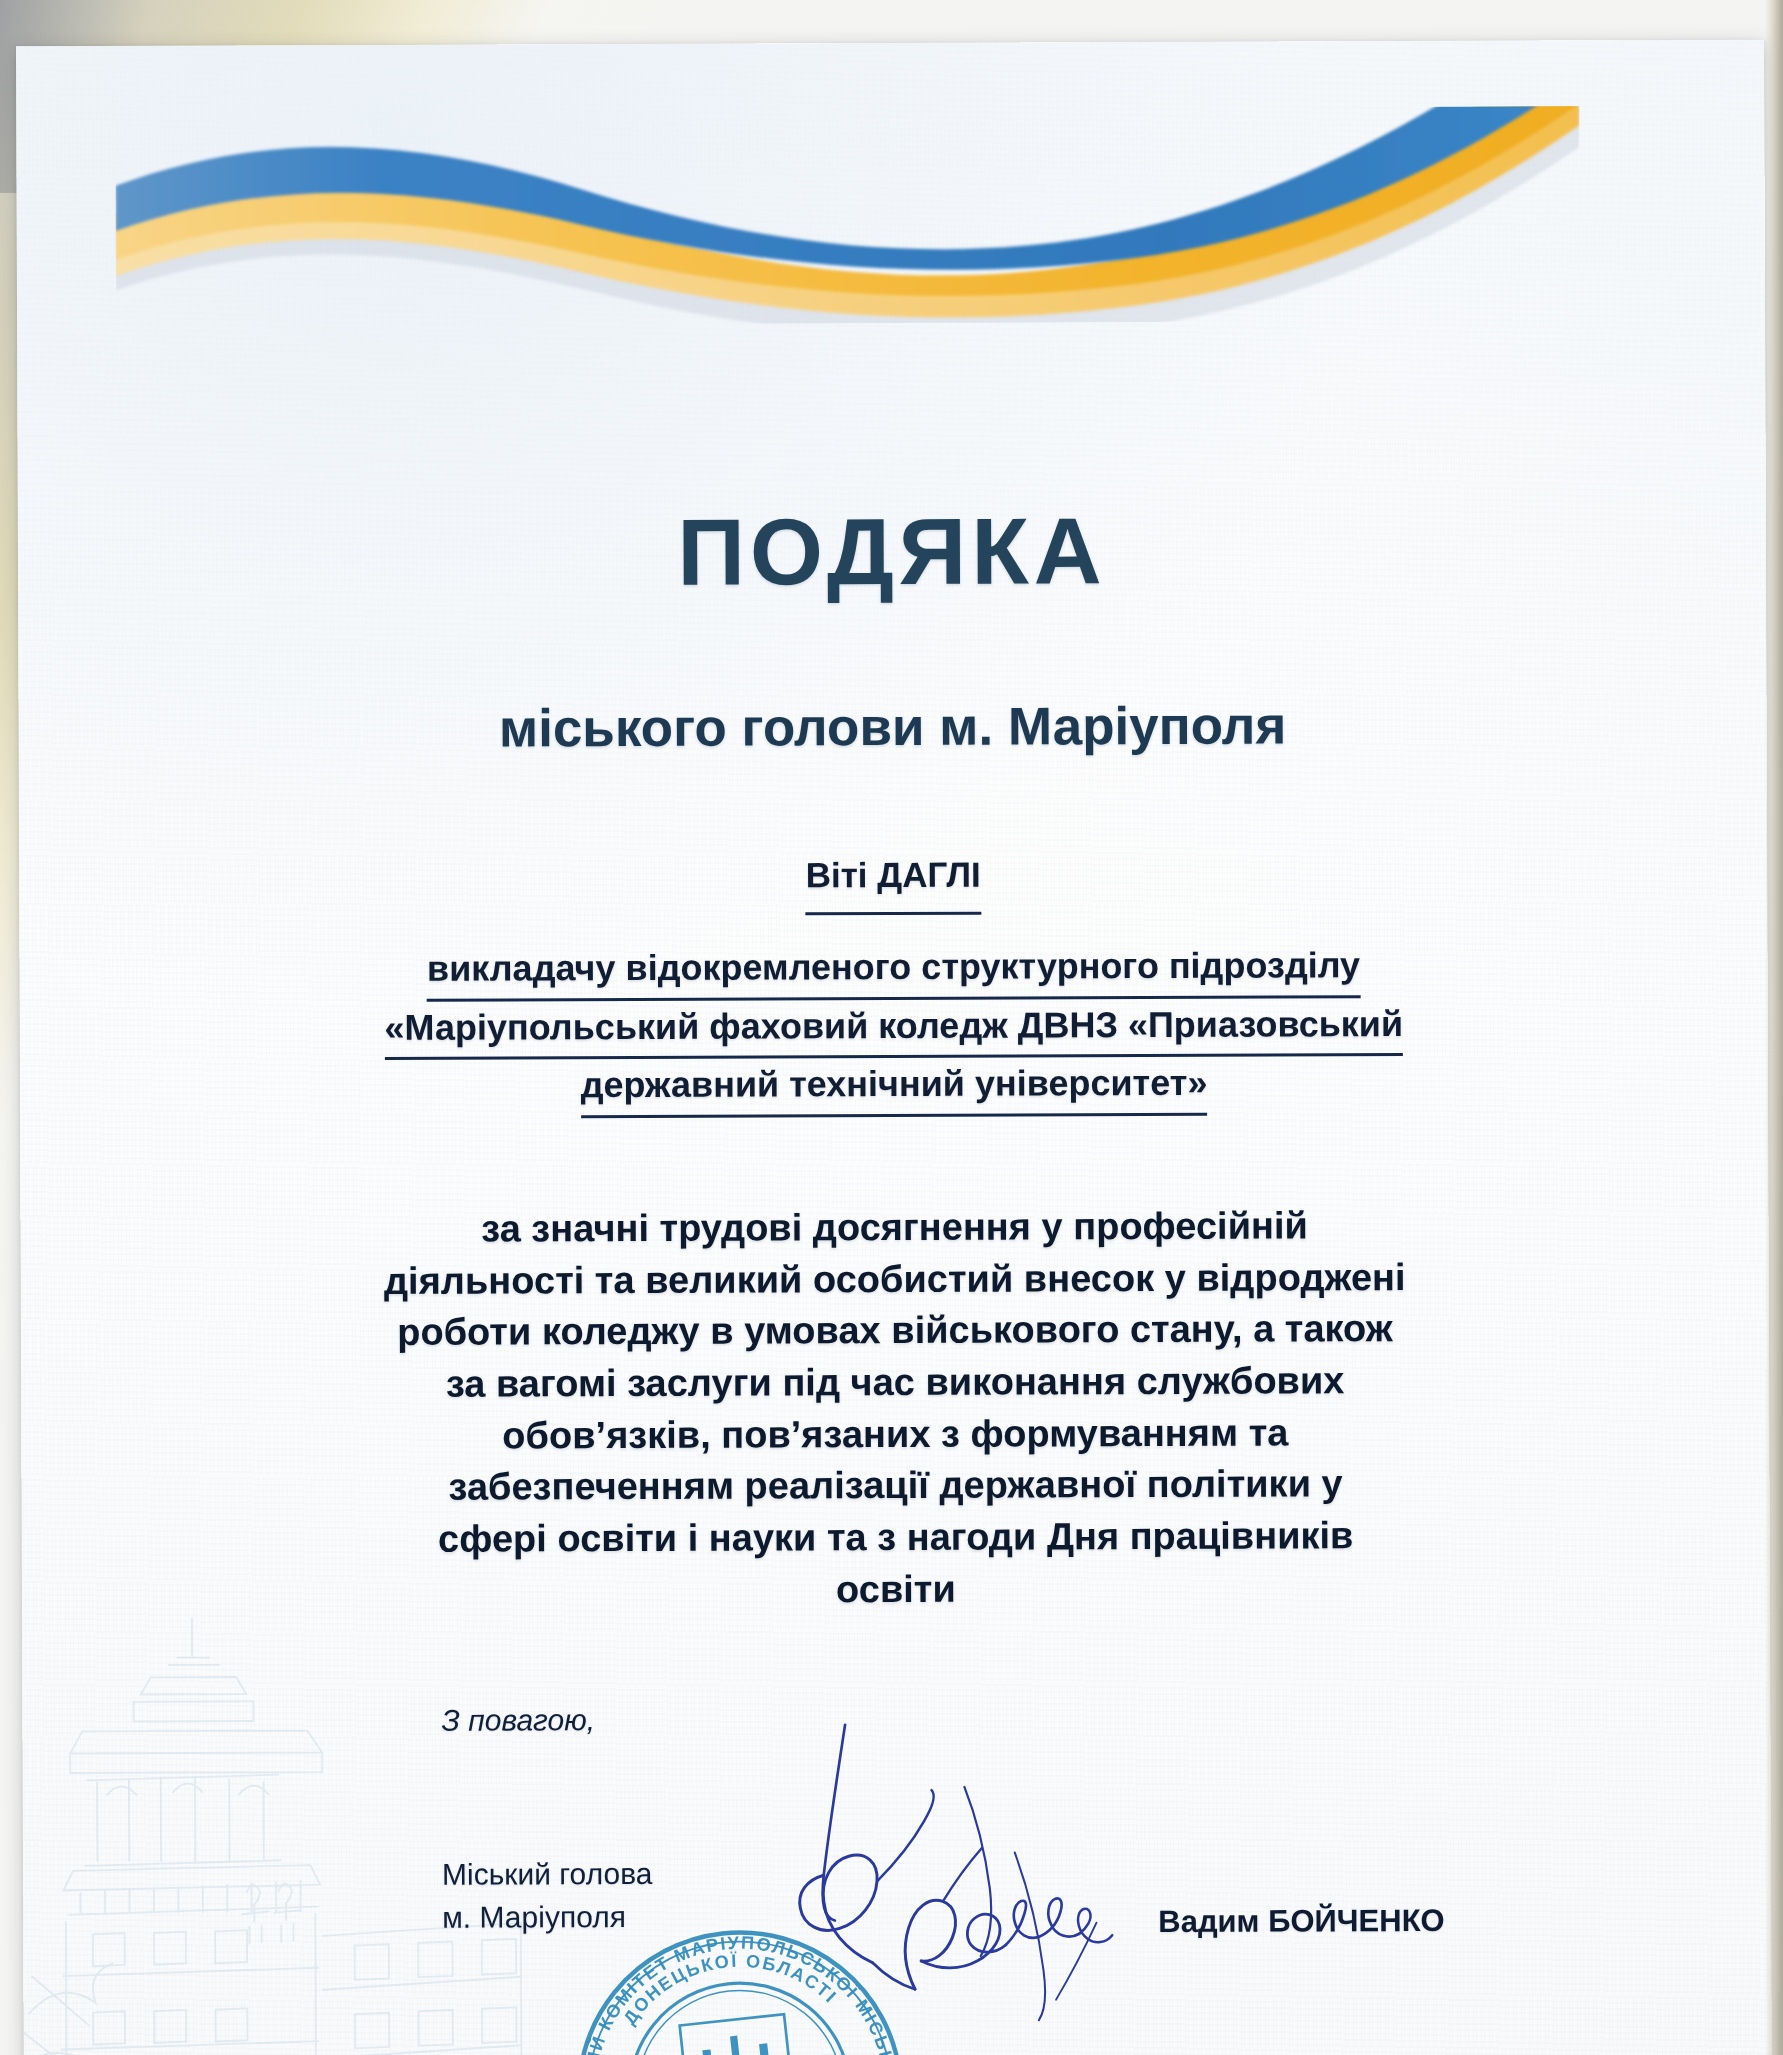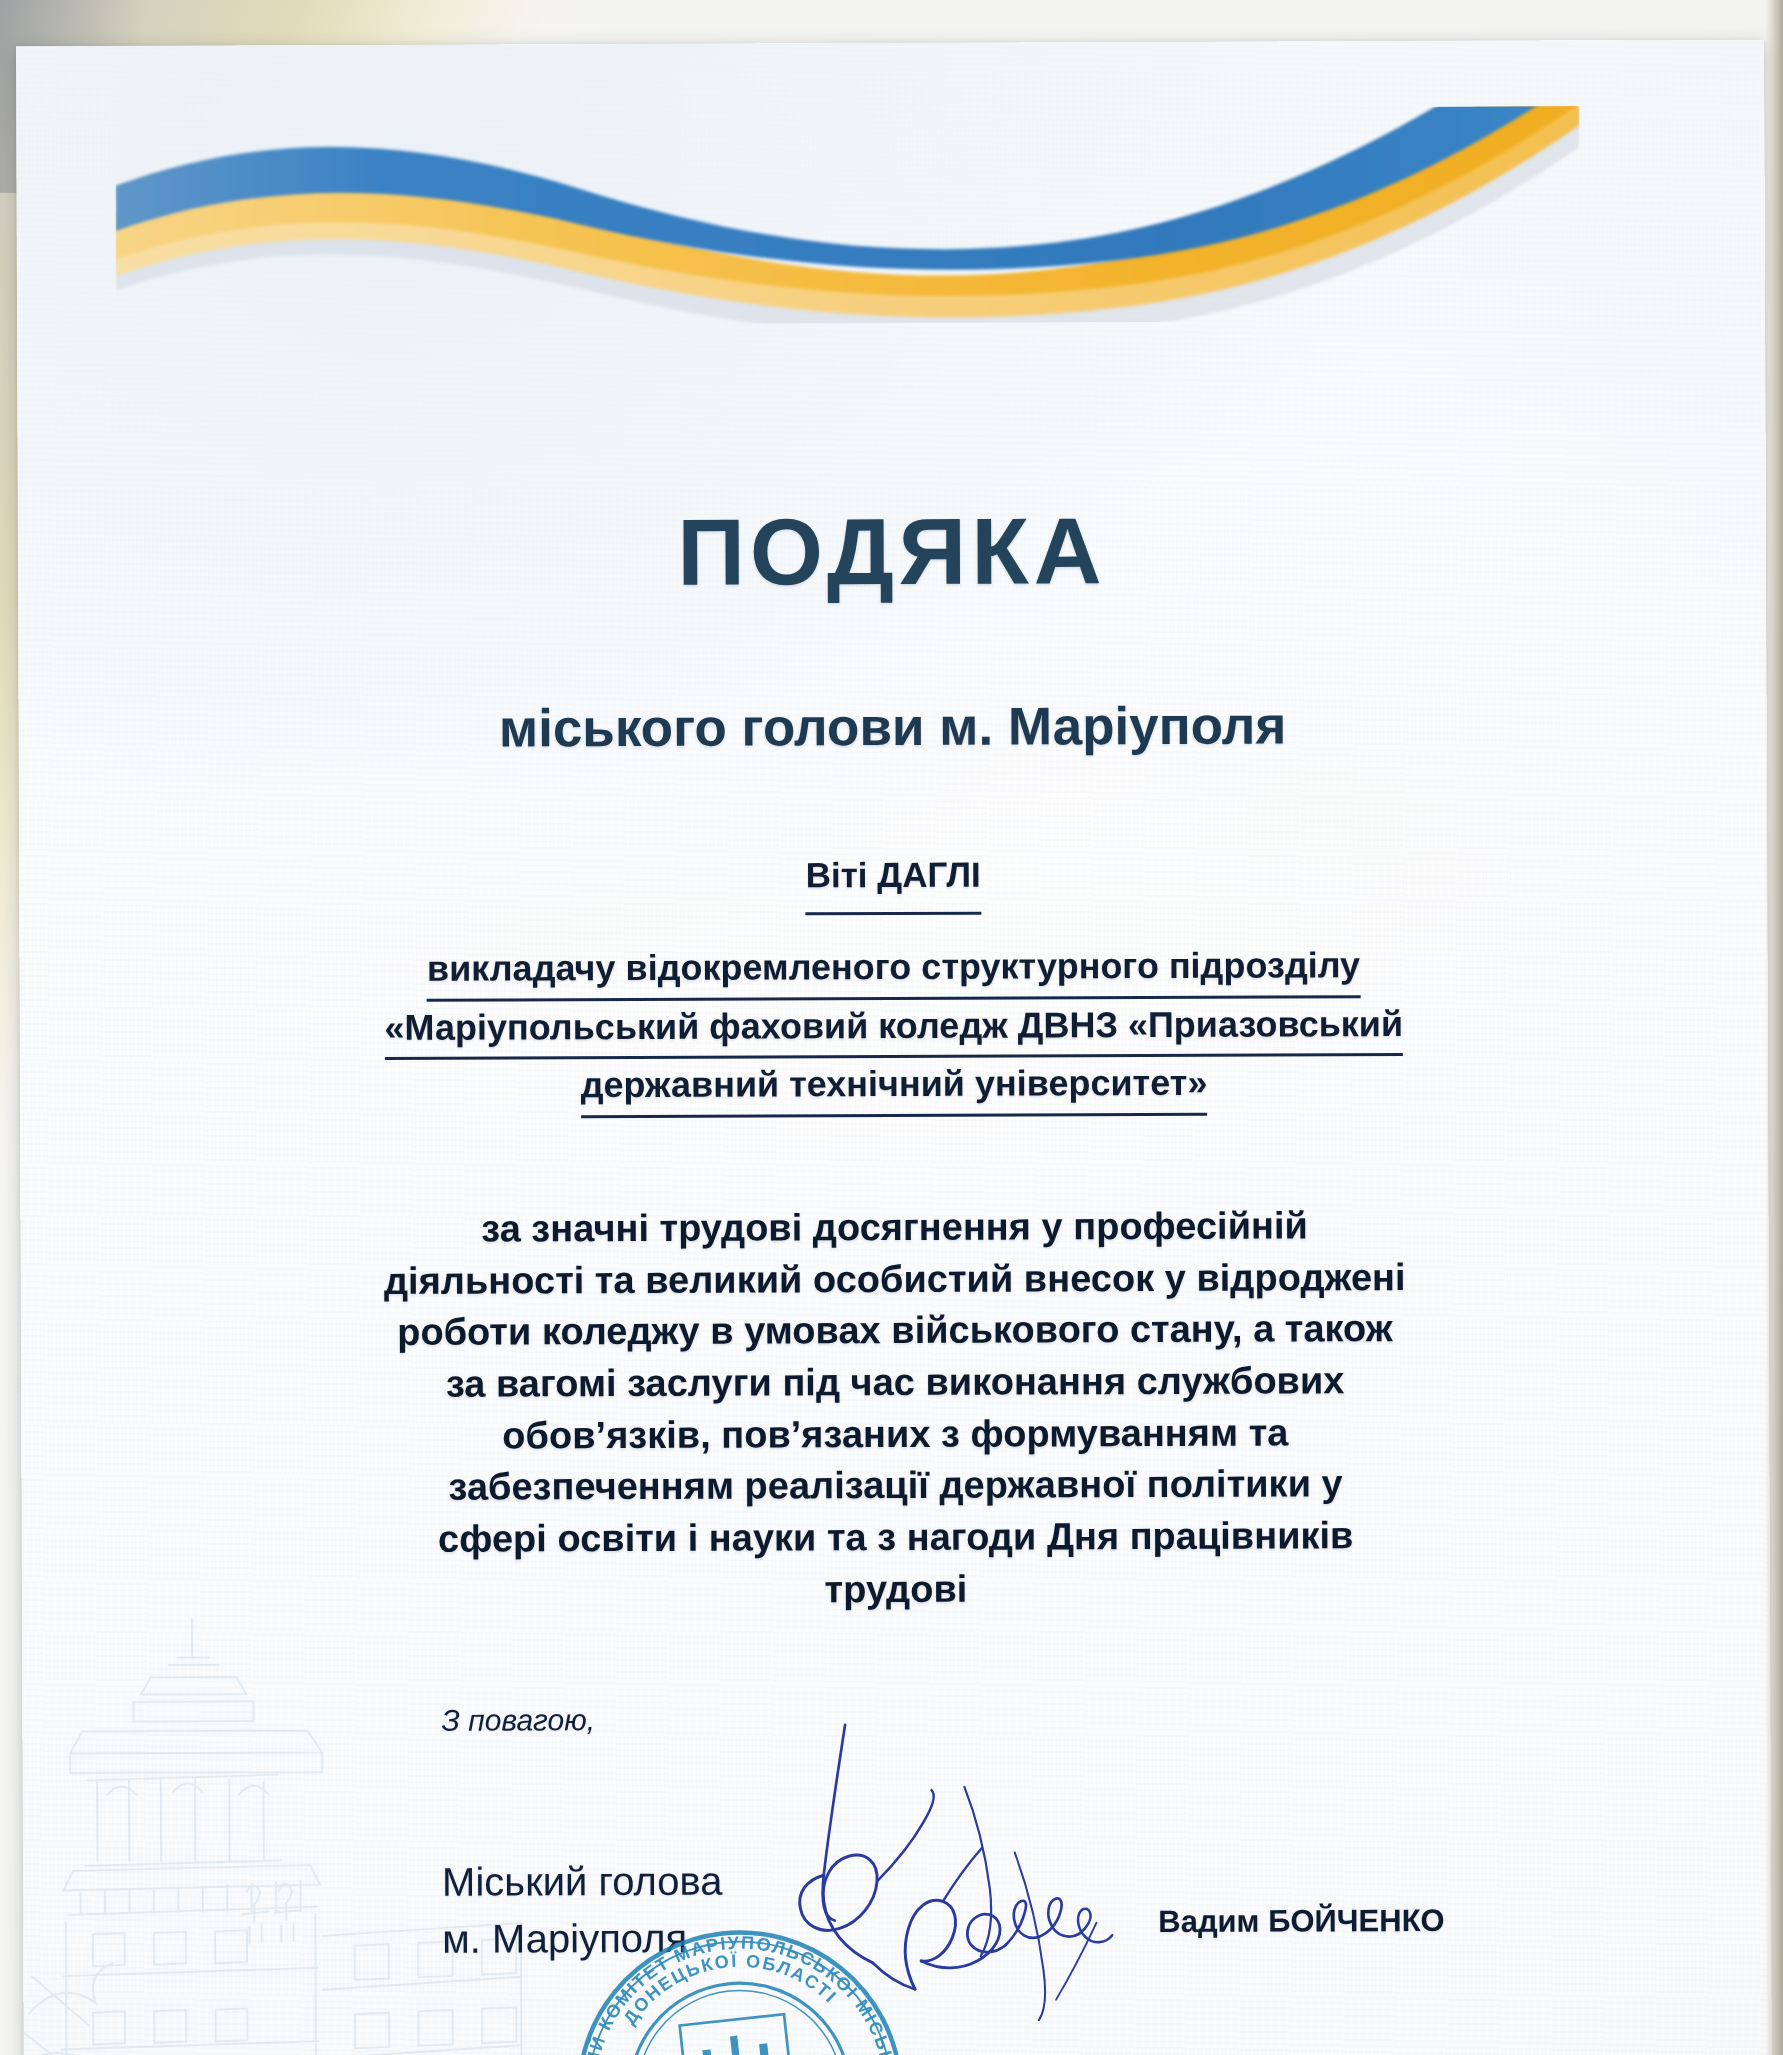--- a/index.html
+++ b/index.html
@@ -157,21 +157,21 @@
   .regards {
     position:absolute; left:419px; top:1659px;
     font-size:30px; font-weight:400;
     color:#11203a;
     text-shadow:0 0.8px 2.1px rgba(165,176,190,0.38);
     font-style:italic;
   }
 
   .sign-role {
     position:absolute; left:419px; top:1809px;
-    font-size:40px; font-weight:400;
+    font-size:30px; font-weight:400;
     line-height:1.42;
     color:#11203a;
     text-shadow:0 0.8px 2.1px rgba(165,176,190,0.38);
   }
 
   .sign-name {
     position:absolute; left:1135px; top:1862px;
     font-size:31px; font-weight:600;
     color:#0e1b31;
     white-space:nowrap;
@@ -364,21 +364,21 @@
     </div>
 
     <div class="body-block">
       <span>за значні трудові досягнення у професійній</span><br>
       <span>діяльності та великий особистий внесок у відроджені</span><br>
       <span>роботи коледжу в умовах військового стану, а також</span><br>
       <span>за вагомі заслуги під час виконання службових</span><br>
       <span>обов’язків, пов’язаних з формуванням та</span><br>
       <span>забезпеченням реалізації державної політики у</span><br>
       <span>сфері освіти і науки та з нагоди Дня працівників</span><br>
-      <span>трудові</span>
+      <span>освіти</span>
     </div>
 
     <div class="regards">З повагою,</div>
 
     <div class="sign-role">
       <span>Міський голова</span><br>
       <span>м. Маріуполя</span>
     </div>
 
     <div class="sign-name">Вадим БОЙЧЕНКО</div>

